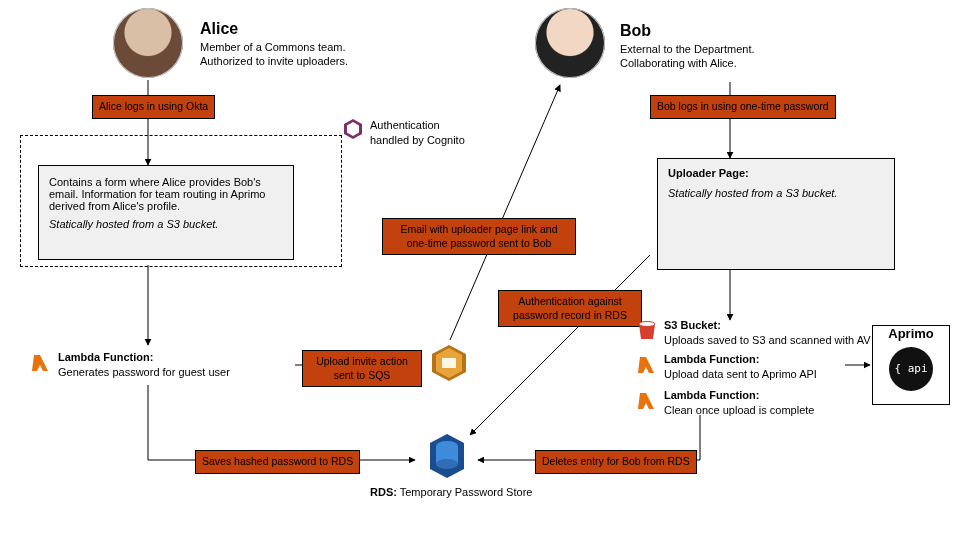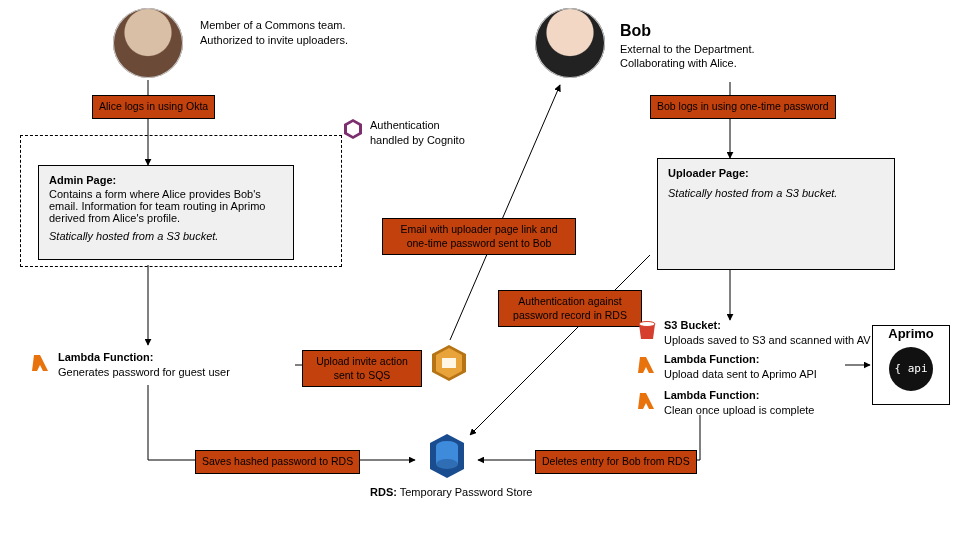--- a/index.html
+++ b/index.html
@@ -42,39 +42,39 @@
 
   <line x1="730" y1="255" x2="730" y2="320" stroke="#000" marker-end="url(#ah)"></line>
 
   <line x1="845" y1="365" x2="870" y2="365" stroke="#000" marker-end="url(#ah)"></line>
 
   <path d="M700,415 L700,460 L478,460" fill="none" stroke="#000" marker-end="url(#ah)"></path>
 </svg>
 
 <div class="abs avatar" style="left:113px;top:8px"></div>
 <div class="abs label" style="left:200px;top:18px;width:210px">
+  <div class="title">Alice</div>
   <div>Member of a Commons team.</div>
   <div>Authorized to invite uploaders.</div>
 </div>
 
 <div class="abs avatar avatar2" style="left:535px;top:8px"></div>
 <div class="abs label" style="left:620px;top:20px;width:220px">
   <div class="title">Bob</div>
   <div>External to the Department.</div>
   <div>Collaborating with Alice.</div>
 </div>
 
 <div class="abs edge-box" style="left:92px;top:95px">Alice logs in using Okta</div>
 
 <div class="abs edge-box" style="left:650px;top:95px">Bob logs in using one-time password</div>
 
 <div class="abs dashed" style="left:20px;top:135px;width:320px;height:130px"></div>
 
 <div class="abs box page-box" style="left:38px;top:165px;width:256px;height:95px">
-  <div class="small-title">Admin Page:</div>
   <div style="margin-top:2px">Contains a form where Alice provides Bob's email. Information for team routing in Aprimo derived from Alice's profile.</div>
   <div class="italic" style="margin-top:6px">Statically hosted from a S3 bucket.</div>
 </div>
 
 <svg class="abs icon" width="22" height="22" style="left:342px;top:118px">
   <polygon points="11,1 20,6 20,16 11,21 2,16 2,6" fill="#7c2f6e"></polygon>
   <polygon points="11,4 17,7.5 17,14.5 11,18 5,14.5 5,7.5" fill="#fff"></polygon>
 </svg>
 <div class="abs label" style="left:370px;top:118px;width:110px">Authentication handled by Cognito</div>
 

